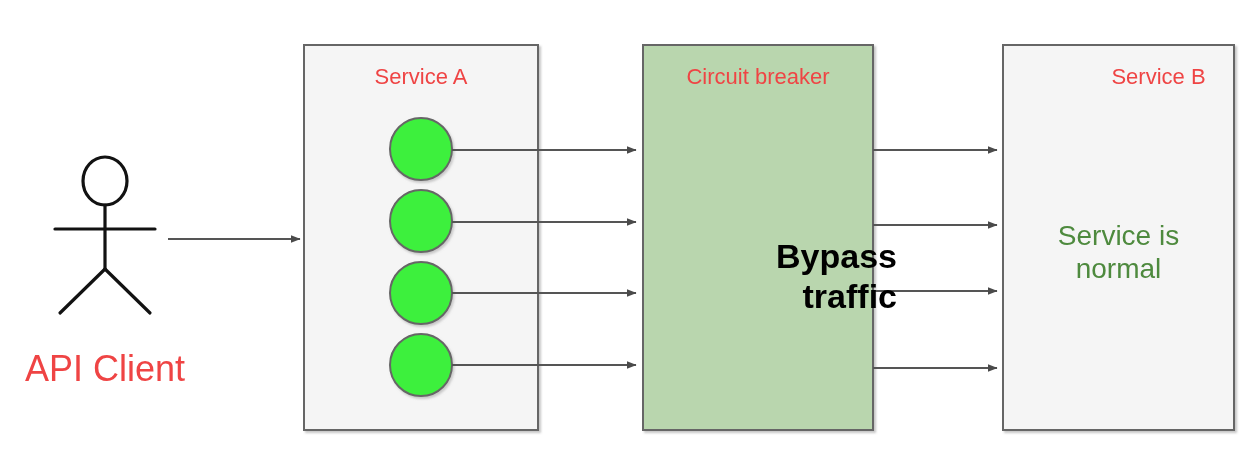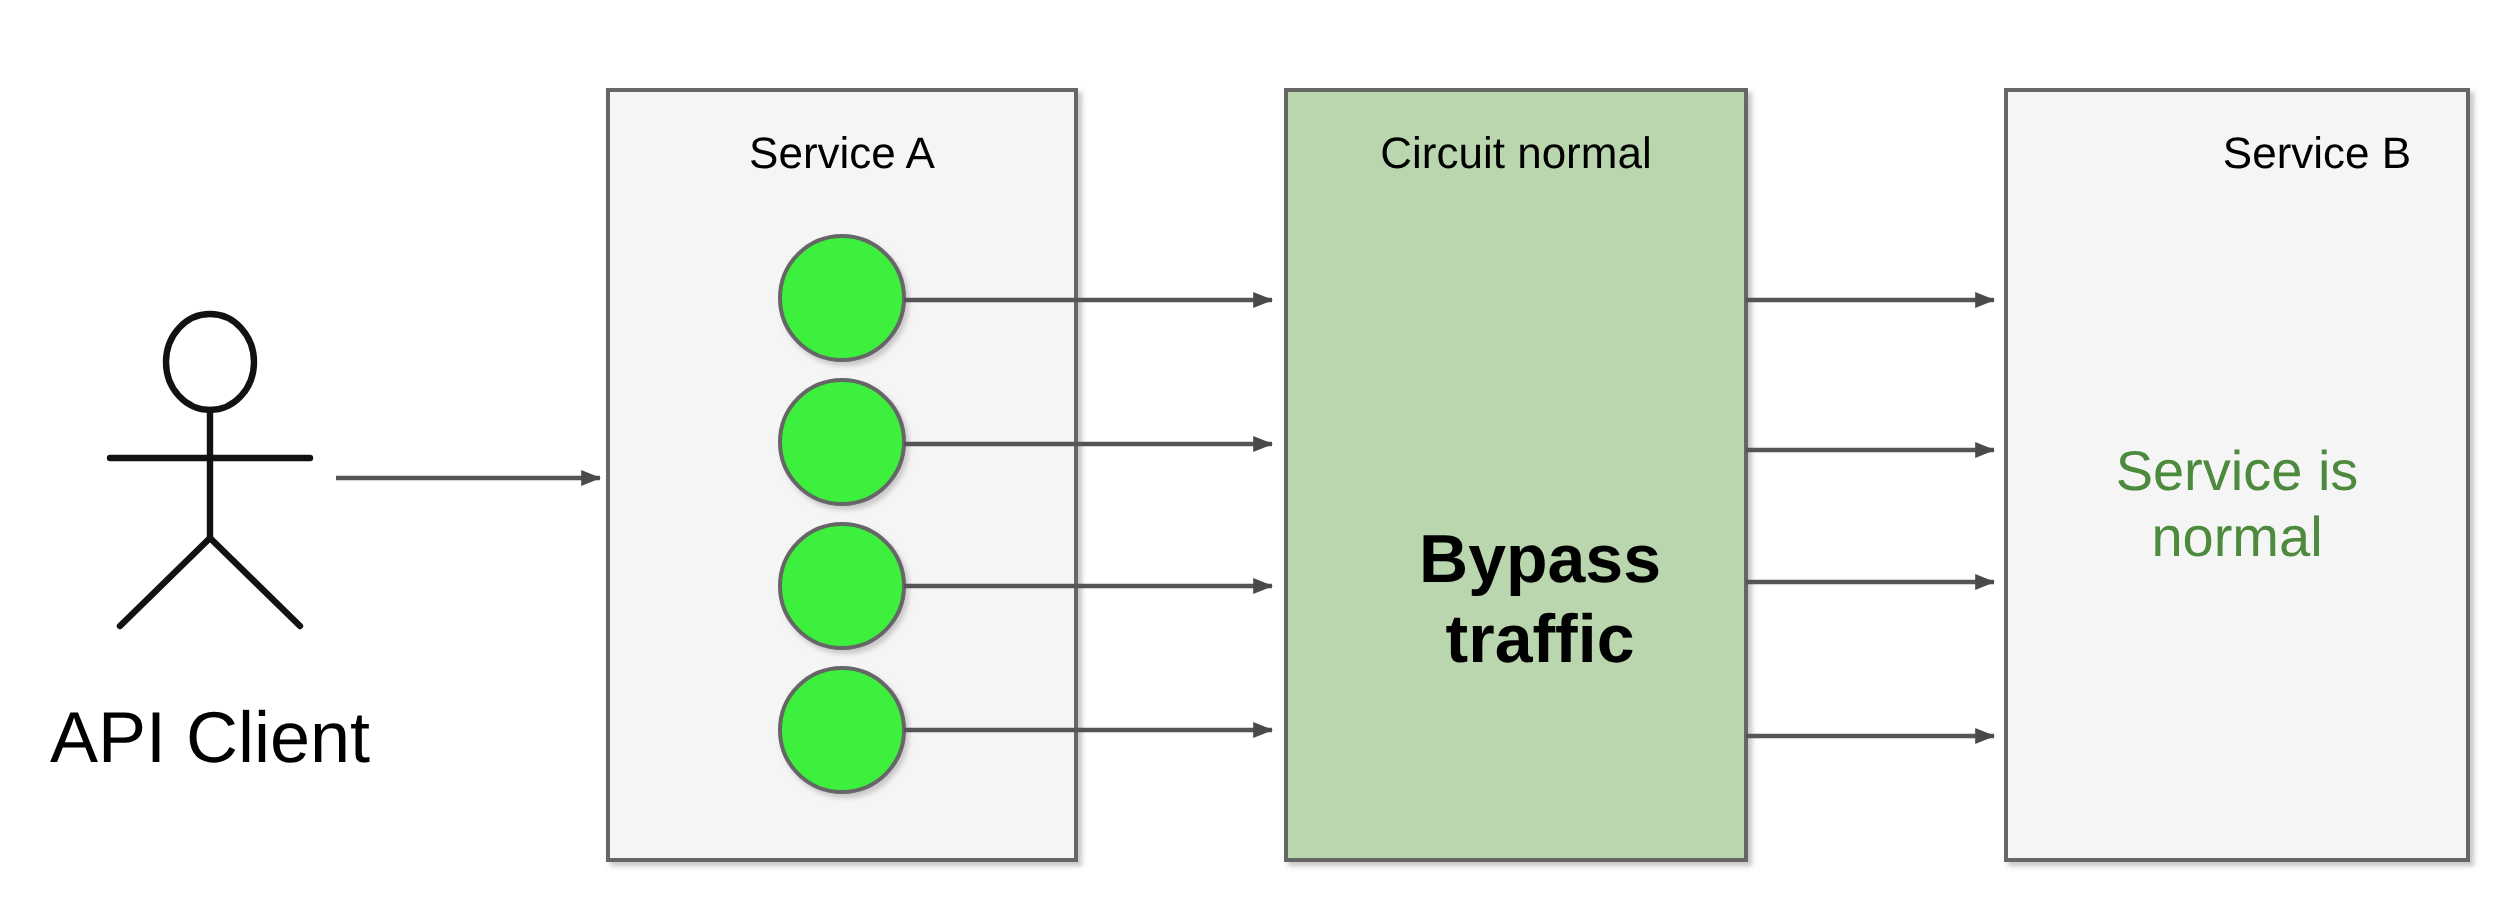--- a/index.html
+++ b/index.html
@@ -25,21 +25,21 @@
     top: 0;
     width: 1260px;
     height: 458px;
     display: block;
   }
   .box-label,
   .box-body-text,
   .actor-label {
     position: absolute;
     text-align: center;
-    color: #000000;
+    color: #ef4444;
     white-space: pre-line;
     pointer-events: none;
     line-height: 1.18;
   }
   .box-label {
     font-size: 22px;
   }
   .box-body-text {
     font-size: 34px;
     font-weight: bold;
@@ -105,23 +105,23 @@
     <g id="arrows-breaker-to-b" stroke="#555555" stroke-width="2.2" fill="none">
       <line x1="873" y1="150" x2="997" y2="150" marker-end="url(#arrowhead)"></line>
       <line x1="873" y1="225" x2="997" y2="225" marker-end="url(#arrowhead)"></line>
       <line x1="873" y1="291" x2="997" y2="291" marker-end="url(#arrowhead)"></line>
       <line x1="873" y1="368" x2="997" y2="368" marker-end="url(#arrowhead)"></line>
     </g>
   </svg>
 
   <div class="box-label" style="left:304px; top:64px; width:234px;">Service A</div>
 
-  <div class="box-label" style="left:643px; top:64px; width:230px;">Circuit normal</div>
+  <div class="box-label" style="left:643px; top:64px; width:230px;">Circuit breaker</div>
 
-  <div class="box-body-text" style="left:643px; top:260px; width:254px; color:#000000;">Bypass
+  <div class="box-body-text" style="left:643px; top:236px; width:254px; color:#000000;text-align:right;">Bypass
 traffic</div>
 
   <div class="box-label" style="left:1003px; top:64px; width:231px;margin-left:40px;">Service B</div>
 
   <div class="box-body-text status-text" style="left:1003px; top:219px; width:231px; color:#4E8A3E;">Service is
 normal</div>
 
   <div class="actor-label" style="left:5px; top:348px; width:200px;">API Client</div>
 
 </div>

